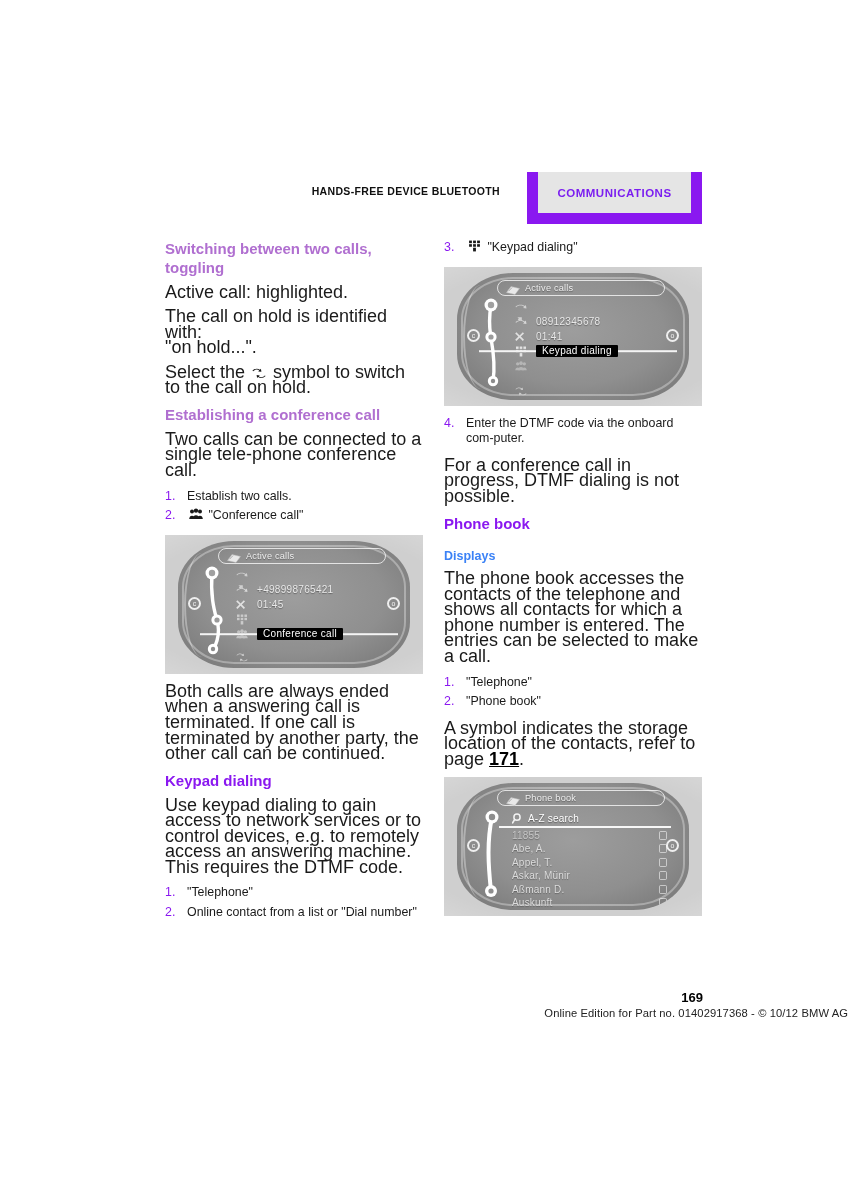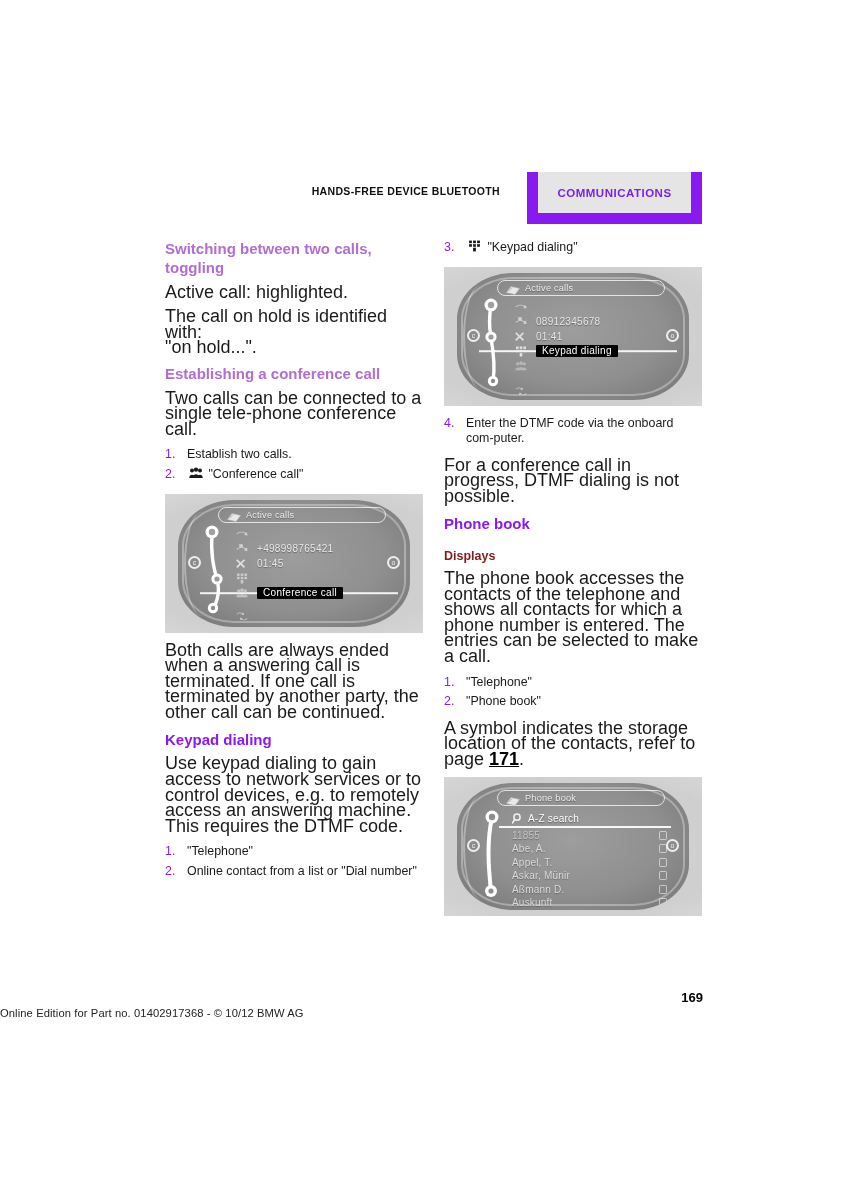--- a/index.html
+++ b/index.html
@@ -84,21 +84,21 @@
     color: #b06fd0;
     line-height: 1.25;
   }
   h2.sec.strong {
     color: #8a18f0;
   }
   h3.sub {
     margin: 16px 0 6px 0;
     font-size: 12.5px;
     font-weight: bold;
-    color: #7f1d1d;
+    color: #3b82f6;
     line-height: 1.25;
   }
   p.body {
     margin: 0 0 10px 0;
     font-size: 18px;
     line-height: 15.6px;
     color: #1a1a1a;
   }
   p.body.tight { margin-bottom: 9px; }
 
@@ -349,21 +349,21 @@
     font-size: 13px;
     font-weight: bold;
     color: #000;
     text-align: center;
   }
   .footer-note {
     position: absolute;
     left: 0;
     right: 0;
     top: 1007px;
-    text-align: left;
+    text-align: right;
     font-size: 11.2px;
     color: #222222;
     letter-spacing: 0.1px;
   }
 </style>
 </head>
 <body>
 
 <div class="page">
 
@@ -380,20 +380,32 @@
 
     <h2 class="sec">Switching between two calls, toggling</h2>
 
     <p class="body tight">Active call: highlighted.</p>
 
     <p class="body tight">
       <span>The call on hold is identified with:</span><br>
       <span>"on hold...".</span>
     </p>
 
+    <p class="body">
+      <span>Select the</span>
+      <span class="iico">
+        <svg width="14" height="13" viewBox="0 0 14 13">
+          <g fill="#1a1a1a">
+            <path d="M1.2 4.2c1.6-1.8 4.2-2.1 6-0.8l-1 1 3.2 0.4-0.5-3.1-1 1C5.6 1.1 2.3 1.6 0.4 3.7z"></path>
+            <path d="M12.8 8.6c-1.6 1.8-4.2 2.1-6 0.8l1-1-3.2-0.4 0.5 3.1 1-1c2.3 1.6 5.6 1.1 7.5-1z"></path>
+          </g>
+        </svg>
+      </span>
+      <span>symbol to switch to the call on hold.</span>
+    </p>
 
     <h2 class="sec">Establishing a conference call</h2>
 
     <p class="body">Two calls can be connected to a single tele-phone conference call.</p>
 
     <ol class="steps">
       <li>
         <span class="num">1.</span>
         <span>Establish two calls.</span>
       </li>

